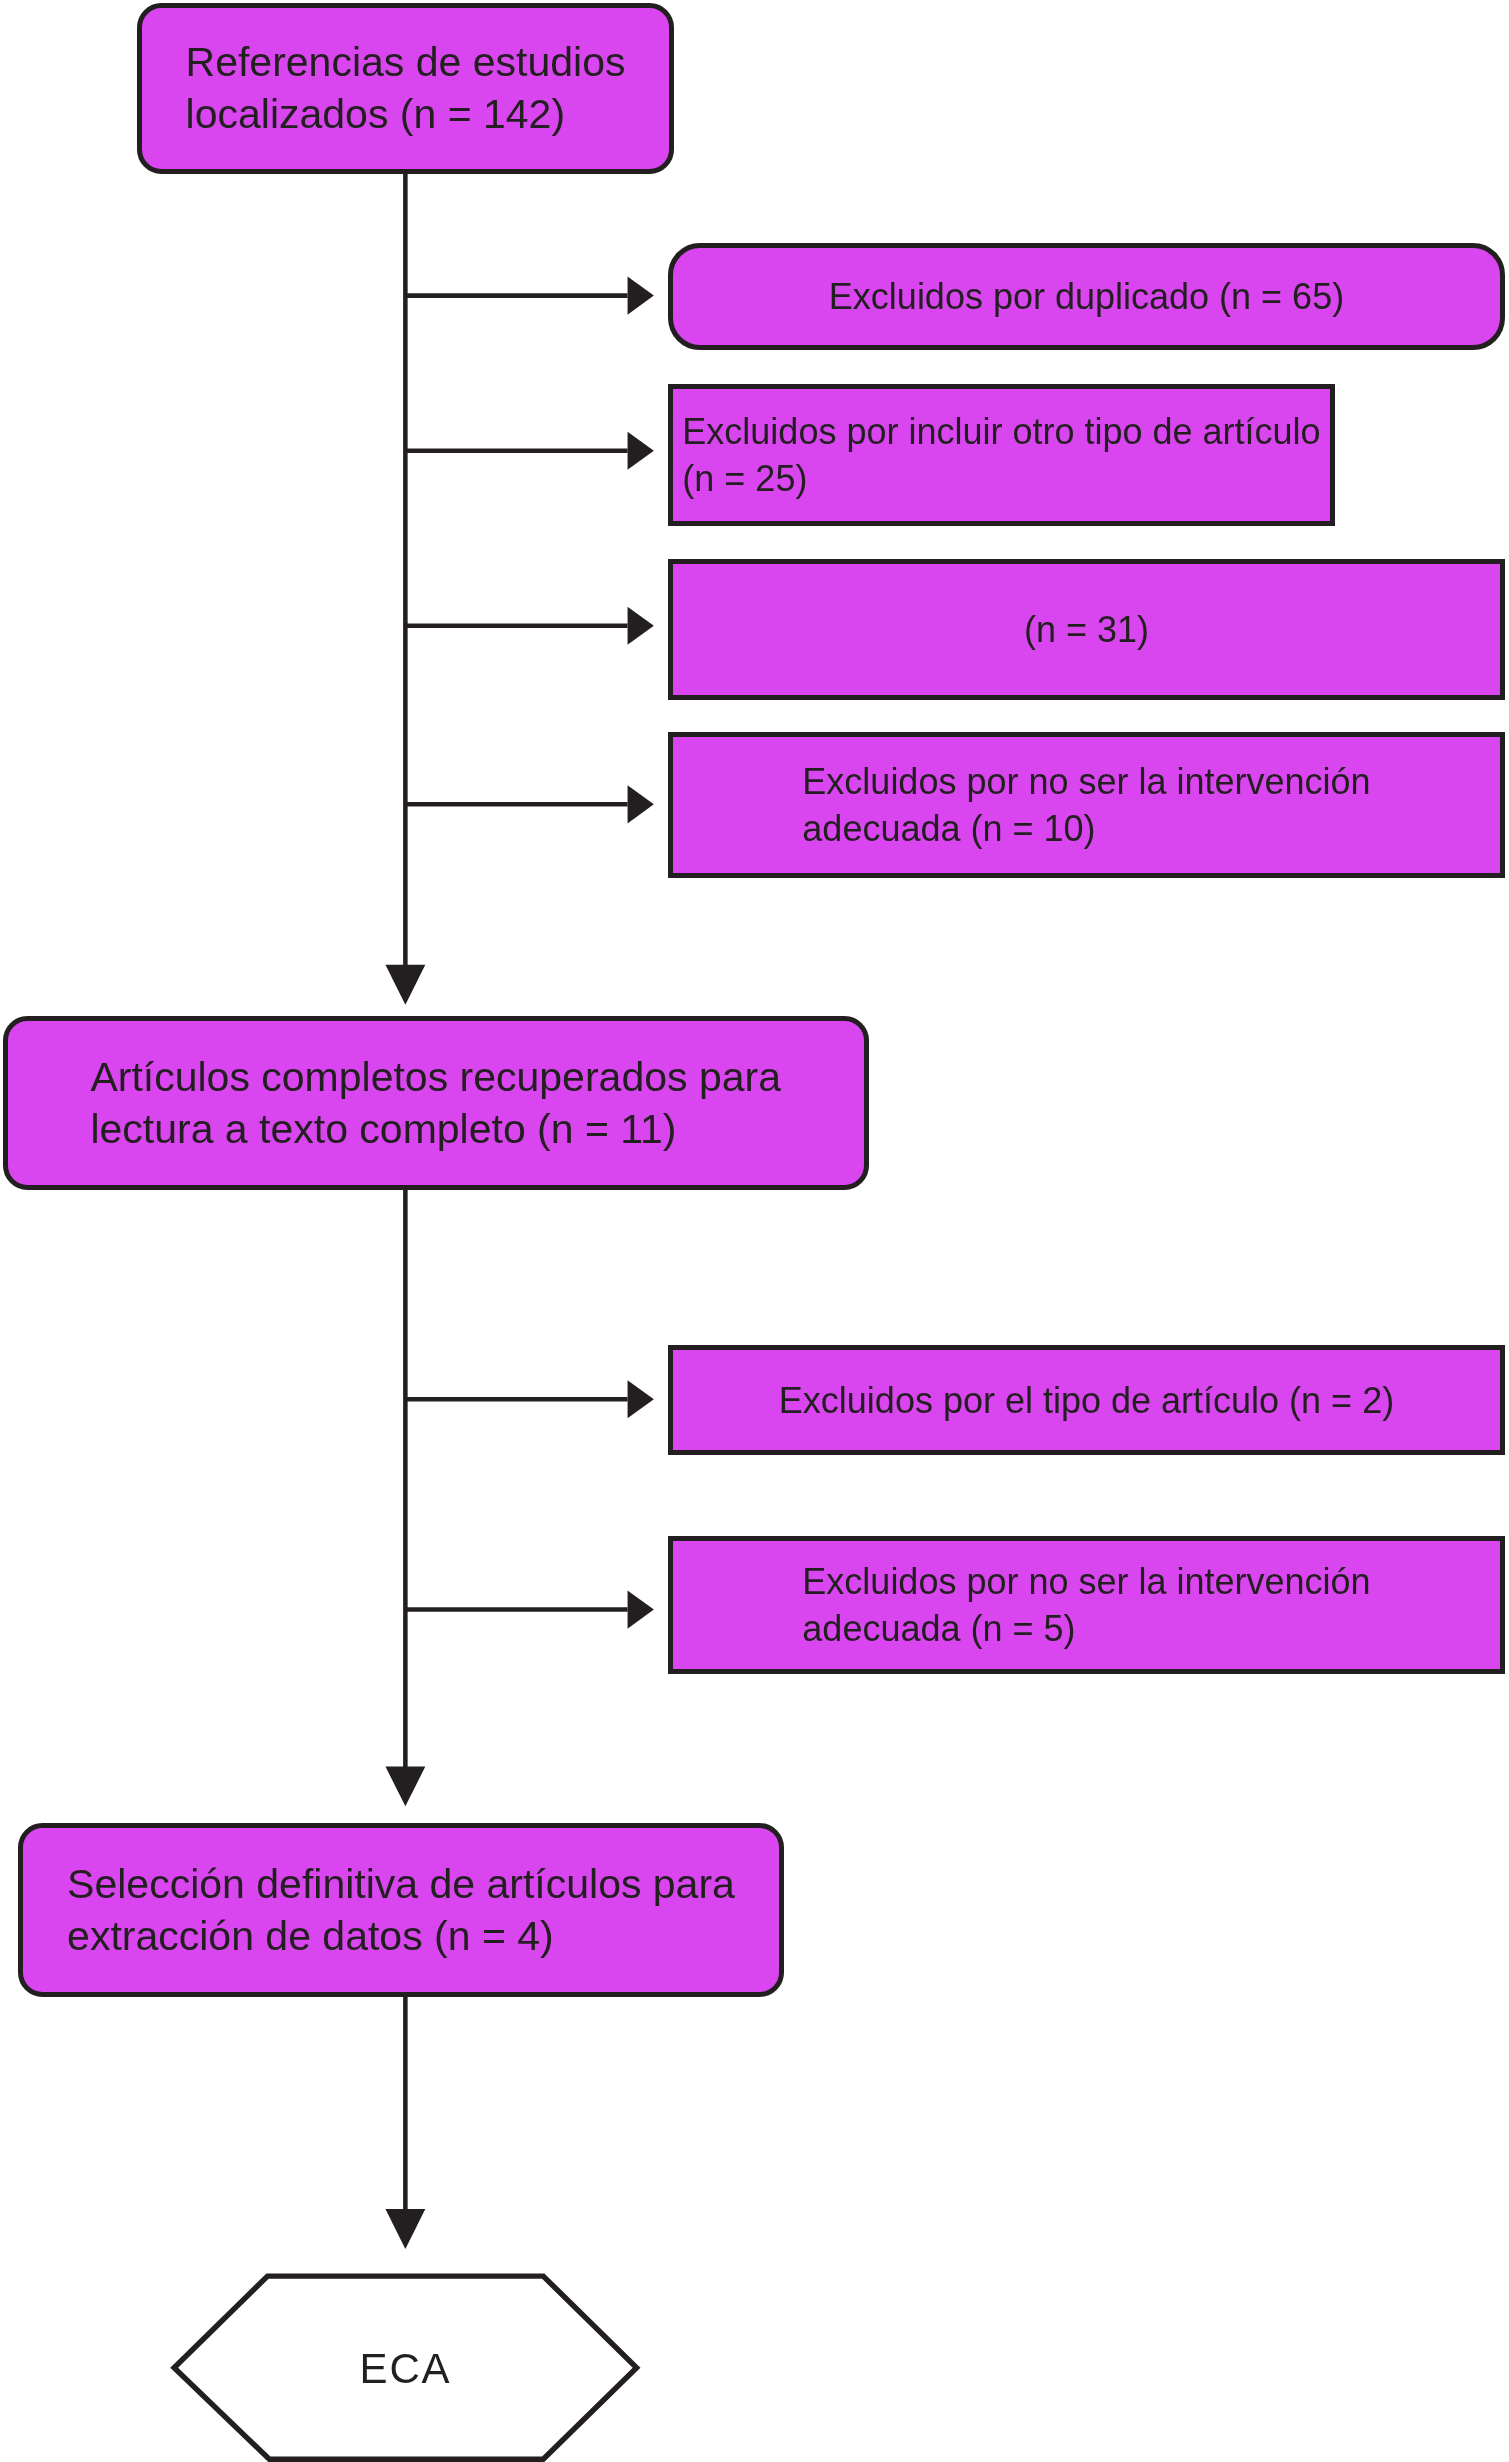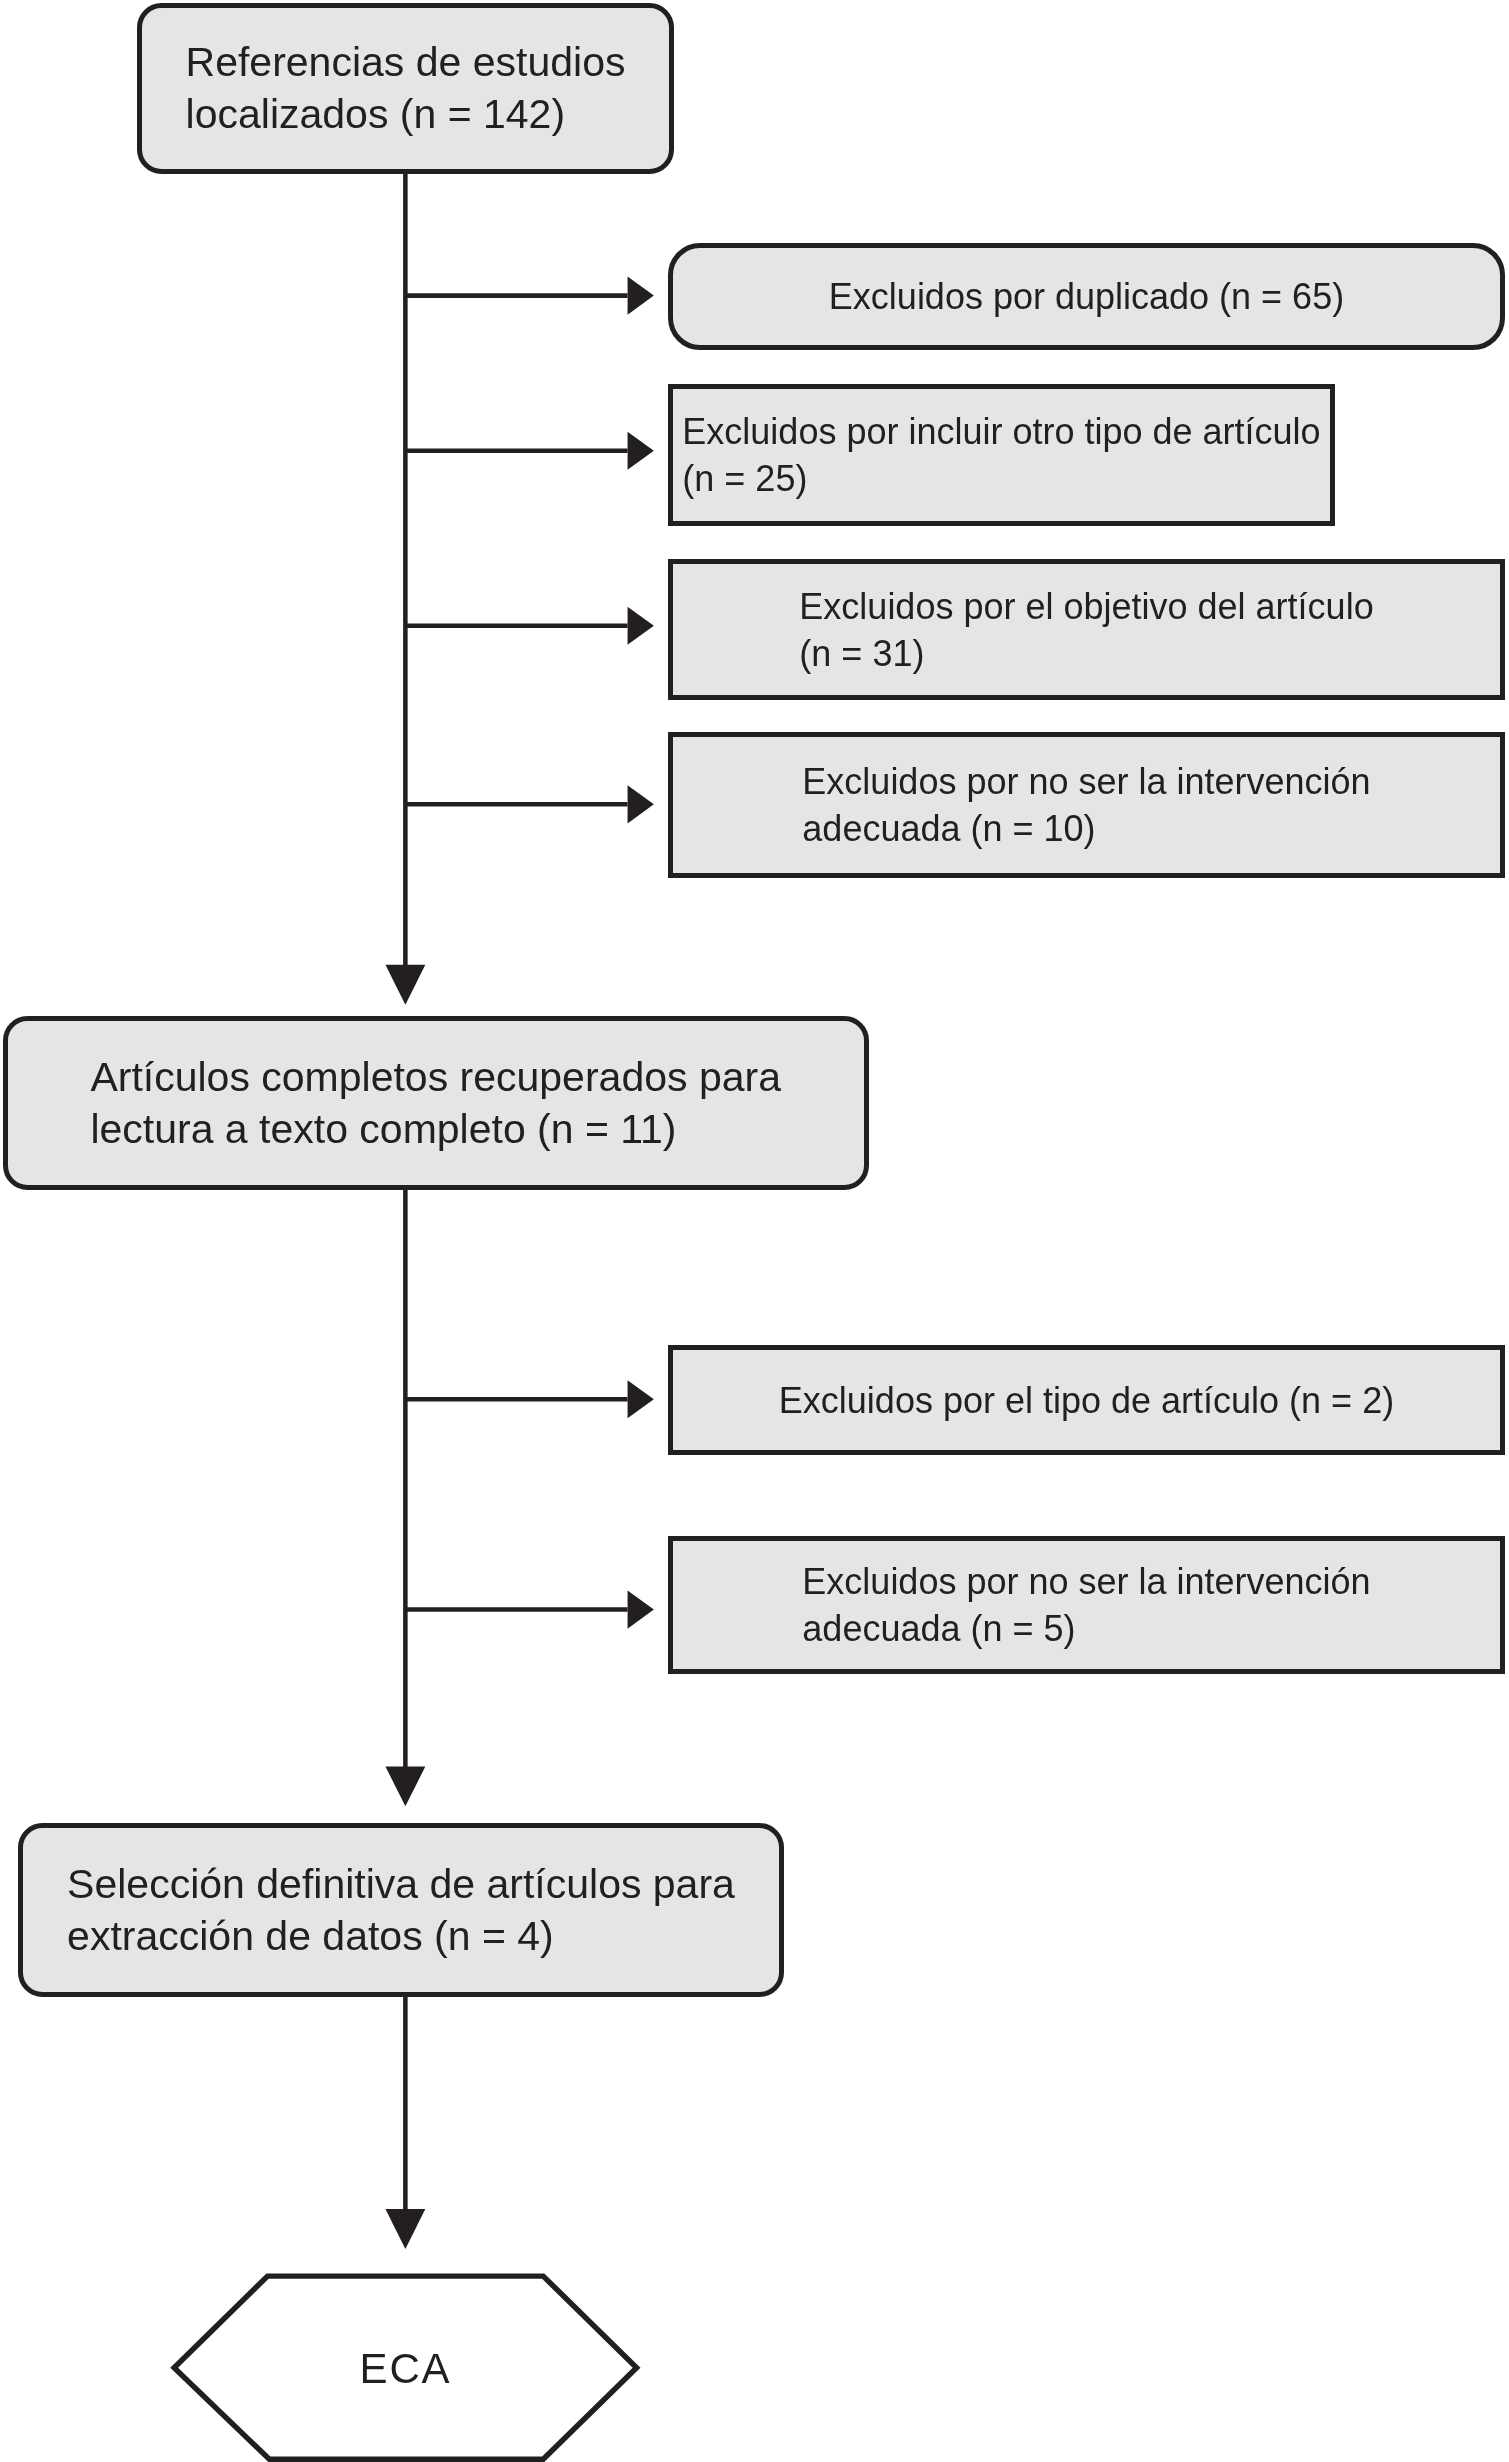--- a/index.html
+++ b/index.html
@@ -33,21 +33,21 @@
   }
   .connectors polygon.hex {
     fill: #ffffff;
     stroke: #231f20;
     stroke-width: 6;
   }
   .box {
     position: absolute;
     box-sizing: border-box;
     border: 5.4px solid #231f20;
-    background: #e5e5e5;
+    background: #d946ef;
     display: flex;
     flex-direction: column;
     justify-content: center;
     align-items: center;
     font-size: 36px;
     line-height: 47px;
   }
   .box .txt {
     text-align: left;
     width: max-content;
@@ -137,21 +137,20 @@
 
   <div class="box" style="left:668px; top:384px; width:667px; height:142px;">
     <div class="txt">
       <div>Excluidos por incluir otro tipo de artículo</div>
       <div>(n = 25)</div>
     </div>
   </div>
 
   <div class="box" style="left:668px; top:559px; width:837px; height:141px;">
     <div class="txt">
-      <div>Excluidos por el objetivo del artículo</div>
       <div>(n = 31)</div>
     </div>
   </div>
 
   <div class="box" style="left:668px; top:732px; width:837px; height:146px;">
     <div class="txt">
       <div>Excluidos por no ser la intervención</div>
       <div>adecuada (n = 10)</div>
     </div>
   </div>

